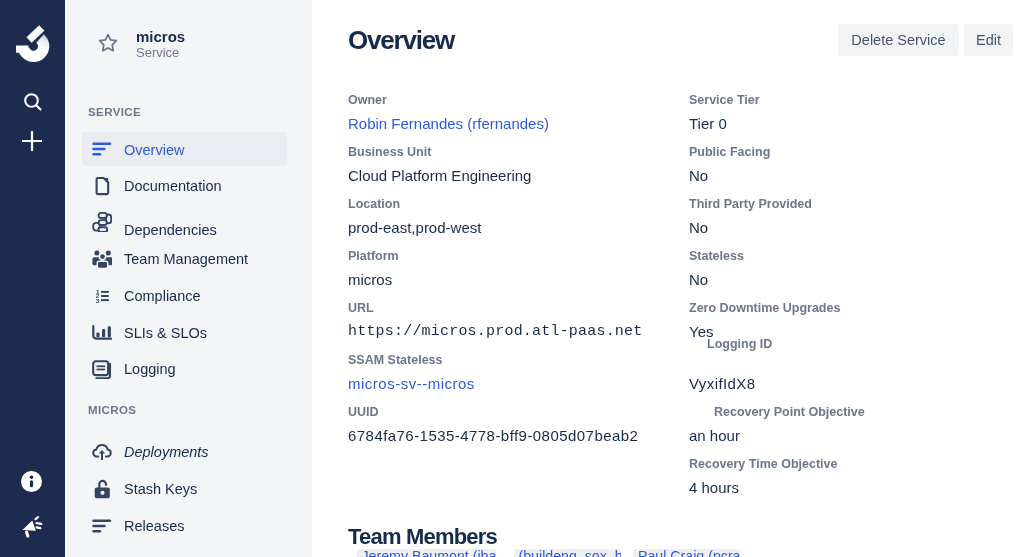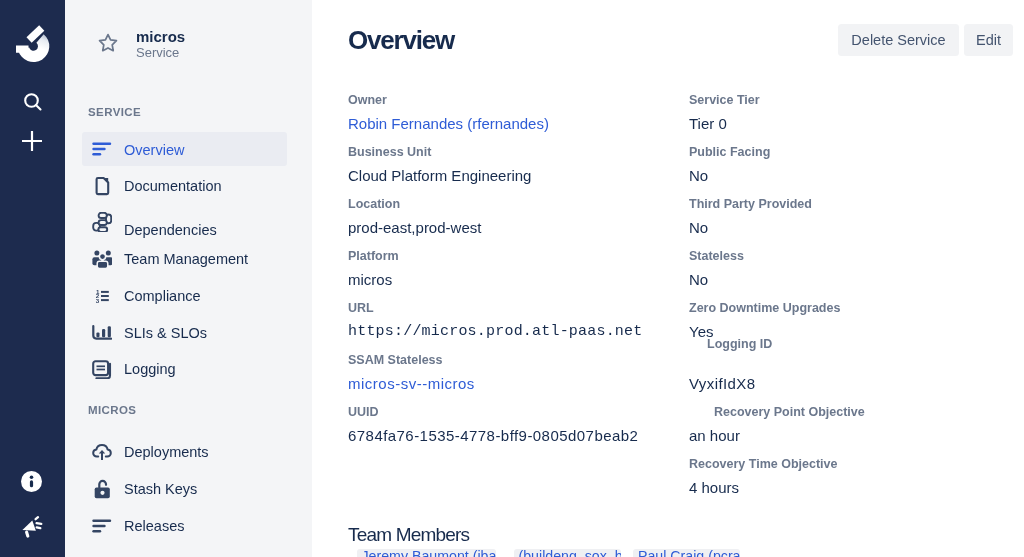--- a/index.html
+++ b/index.html
@@ -18,21 +18,21 @@
   
   #main { position:absolute; left:312px; top:0; width:712px; height:557px; background:#fff; }
   h1.title { position:absolute; left:36px; top:25.2px; font-size:26px; font-weight:600; color:#172B4D; letter-spacing:-1.2px; }
   .btn { position:absolute; top:24px; height:32px; background:#F2F3F5; border-radius:3.5px;
          color:#44546F; font-size:14.5px; font-weight:500; text-align:center; line-height:32px; }
   .lbl { position:absolute; font-size:12.5px; font-weight:bold; color:#6B778C; line-height:12px; white-space:nowrap; }
   .val { position:absolute; font-size:15px; color:#172B4D; line-height:15px; white-space:nowrap; }
   .val.link { color:#2E5CD6; }
   .col1 { left:36px; }
   .col2 { left:377px; }
-  h2.team { position:absolute; left:36px; top:523.5px; font-size:19px; font-weight:normal; color:#172B4D; letter-spacing:-0.8px; }
+  h2.team { position:absolute; left:36px; top:523.5px; font-size:22px; font-weight:bold; color:#172B4D; letter-spacing:-0.8px; }
   .tag { position:absolute; top:549px; height:20px; background:#EFF0F3; border-radius:3px;
          color:#2E5CD6; font-size:14.2px; line-height:15px; padding:0 5px; white-space:nowrap; overflow:hidden; }
 </style>
 </head>
 <body>
 
 <div id="appbar">
 
   <svg class="abs" style="left:0; top:0;" width="66" height="76" viewBox="0 0 66 76">
     <defs>
@@ -163,21 +163,21 @@
   </svg>
   <div class="navitem" style="top:362.1px;">Logging</div>
 
   <div class="sechead" style="top:405px;">MICROS</div>
 
   <svg class="navicon" style="top:441.5px;" viewBox="0 0 20 20">
     <path fill="none" stroke="#344563" stroke-width="2" stroke-linejoin="round" stroke-linecap="round" d="M6.2 14.5 L4.8 14.5 C2.7 14.5 1.2 12.9 1.2 11 C1.2 9.2 2.6 7.7 4.4 7.5 C4.9 5 7.2 3 10 3 C12.8 3 15.1 5 15.6 7.5 C17.4 7.7 18.8 9.2 18.8 11 C18.8 12.9 17.3 14.5 15.2 14.5 L13.8 14.5"></path>
     <path fill="#344563" d="M10 8 L13.2 11.5 L6.8 11.5 Z"></path>
     <rect x="9" y="10.5" width="2" height="7.5" fill="#344563"></rect>
   </svg>
-  <div class="navitem" style="top:445px;">Deployments</div>
+  <div class="navitem" style="top:445px;font-style:italic;">Deployments</div>
 
   <svg class="navicon" style="top:478.5px;" viewBox="0 0 20 20">
     <path fill="none" stroke="#344563" stroke-width="2.2" stroke-linecap="round" d="M7.3,8.6 L7.3,5.3 A3.35,3.35 0 0 1 14,5.3 L14,5.8"></path>
     <rect x="2.7" y="8.4" width="15.1" height="10.8" rx="1.8" fill="#344563"></rect>
     <circle cx="10.5" cy="13.8" r="2.1" fill="#F4F5F7"></circle>
   </svg>
   <div class="navitem" style="top:482px;">Stash Keys</div>
 
   <svg class="navicon" style="top:515.5px;" viewBox="0 0 20 20">
     <g stroke="#344563" stroke-width="2.4" stroke-linecap="round">

